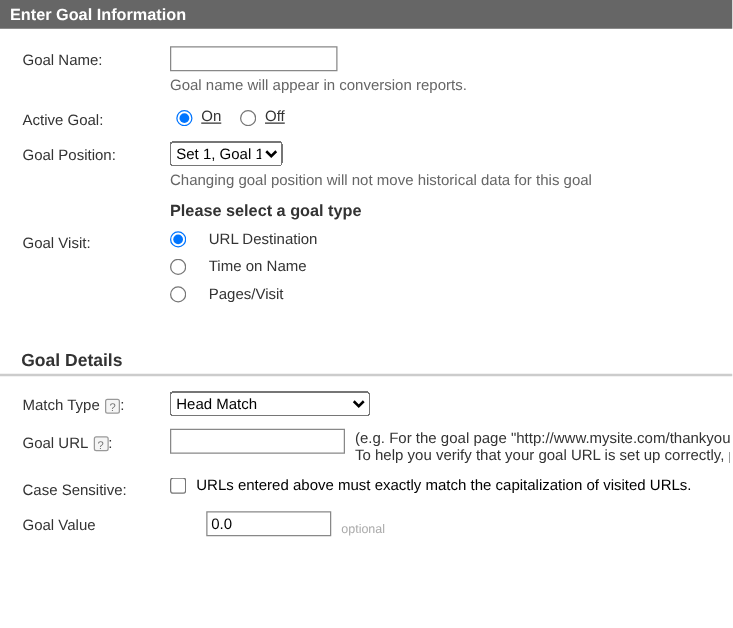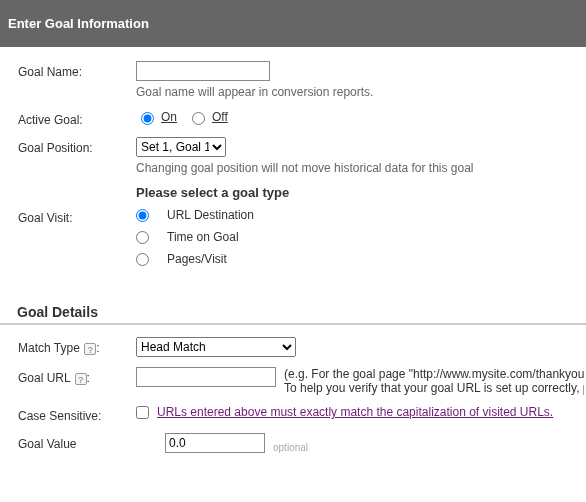--- a/index.html
+++ b/index.html
@@ -10,21 +10,21 @@
     font-size: 12px;
     color: #333;
     background: #fff;
     width: 586px;
   }
   .header-bar {
     background: #666;
     color: #fff;
     font-weight: bold;
     font-size: 13px;
-    padding: 16px 8px;
+    padding: 4px 8px;
   }
   .content {
     padding: 14px 0 10px 18px;
   }
   .row {
     display: flex;
     align-items: flex-start;
     margin-bottom: 10px;
   }
   .label-col {
@@ -160,21 +160,21 @@
   <div class="row" style="margin-top:4px;">
     <div class="label-col" style="padding-top:26px;">Goal Visit:</div>
     <div class="field-col">
       <span class="bold-prompt">Please select a goal type</span>
       <div class="radio-row">
         <input type="radio" name="gtype" checked="" style="">
         <label>URL Destination</label>
       </div>
       <div class="radio-row">
         <input type="radio" name="gtype" style="">
-        <label>Time on Goal</label>
+        <label>Time on Name</label>
       </div>
       <div class="radio-row">
         <input type="radio" name="gtype" style="">
         <label>Pages/Visit</label>
       </div>
     </div>
   </div>
 
 </div>
 
@@ -205,21 +205,21 @@
         <span>(e.g. For the goal page "http://www.mysite.com/thankyou</span>
         <span class="line2">To help you verify that your goal URL is set up correctly, p</span>
       </span>
     </div>
   </div>
 
   <div class="row cs-row">
     <div class="label-col">Case Sensitive:</div>
     <div class="field-col" style="display:flex; align-items:center;">
       <input type="checkbox" style="">
-      <span class="hint-inline" style="color:#701a75;text-decoration:underline;">URLs entered above must exactly match the capitalization of visited URLs.</span>
+      <span class="hint-inline" style="color:#000000;">URLs entered above must exactly match the capitalization of visited URLs.</span>
     </div>
   </div>
 
   <div class="row" style="margin-top:0;">
     <div class="label-col">Goal Value</div>
     <div class="field-col" style="display:flex; align-items:flex-end;padding-left:29px;">
       <input type="text" class="goal-value-input" value="0.0" style="">
       <span class="optional">optional</span>
     </div>
   </div>

